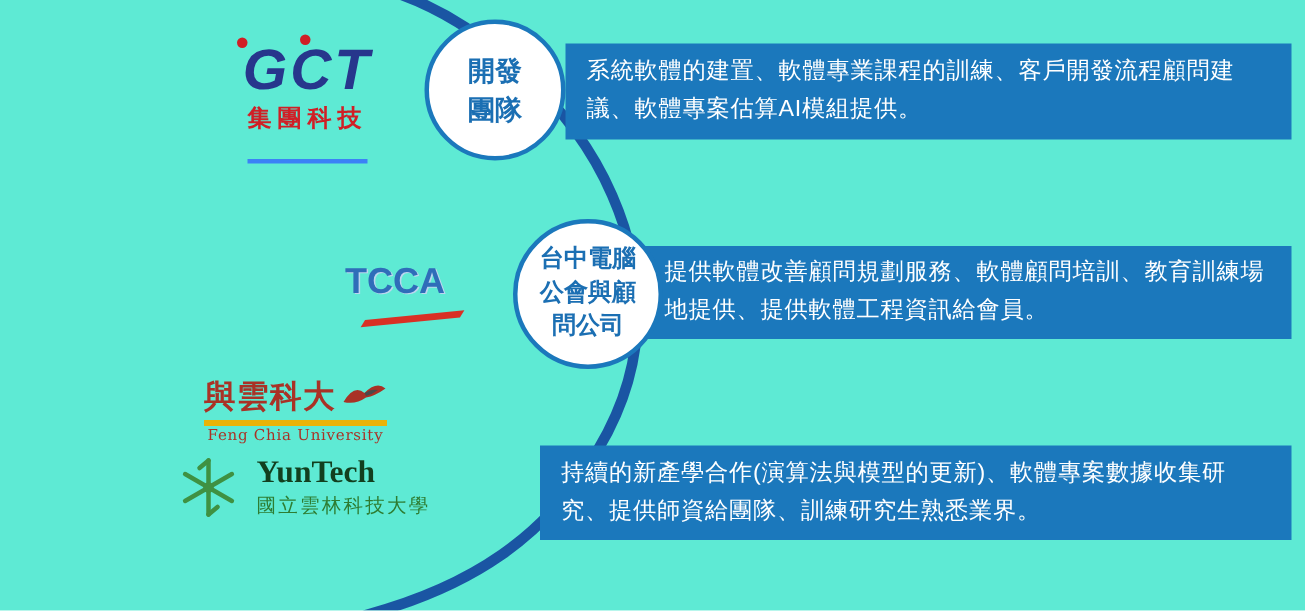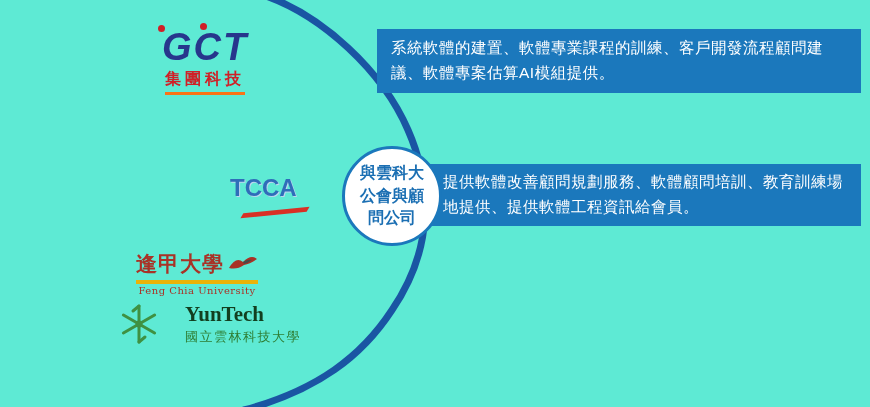--- a/index.html
+++ b/index.html
@@ -61,21 +61,21 @@
   }
   .gct-dot {
     position: absolute; width: 7px; height: 7px; border-radius: 50%;
     background: #d01f26;
   }
   .gct-dot.d1 { left: -4px; top: -3px; }
   .gct-dot.d2 { left: 38px; top: -5px; }
   .gct-name {
     display: inline-block;
     color: #d01f26; font-weight: bold; font-size: 16px; letter-spacing: 4px;
-    border-bottom: 3px solid #f97316; padding-bottom: 2px; margin-top: 3px;
+    border-bottom: 3px solid #3b82f6; padding-bottom: 16px; margin-top: 3px;
   }
 
   
   .tcca-logo { position: absolute; left: 230px; top: 176px; width: 90px; height: 44px; z-index: 1; }
   .tcca-letters {
     font-weight: bold; font-size: 24px; line-height: 1;
     color: #2f6db9; letter-spacing: 0px; position: relative; z-index: 1;
     text-shadow: 1px 1px 0 #bcd6ef;
   }
   .tcca-swoosh {
@@ -89,21 +89,21 @@
   .fcu-zh {
     color: #a93226; font-size: 21px; font-weight: bold;
     font-family: "DejaVu Serif", serif; letter-spacing: 1px; white-space: nowrap;
   }
   .fcu-en {
     color: #a93226; font-size: 10px; font-family: "DejaVu Serif", serif;
     border-top: 4px solid #eab308; margin-top: 2px; padding-top: 1px; letter-spacing: 0.5px;
   }
 
   
-  .yun-logo { position: absolute; left: 118px; top: 303px; display: flex; align-items: flex-start; gap: 25px; z-index: 1; }
+  .yun-logo { position: absolute; left: 118px; top: 303px; display: flex; align-items: flex-end; gap: 11px; z-index: 1; }
   .yun-text { display: flex; flex-direction: column; }
   .yun-en {
     font-family: "Liberation Serif", serif; font-weight: bold;
     font-size: 21px; color: #123f1f; line-height: 1.1;
   }
   .yun-zh { color: #2e7d32; font-size: 13px; letter-spacing: 1.5px; margin-top: 2px; }
 </style>
 </head>
 <body>
 
@@ -125,21 +125,21 @@
     <span class="gct-name">集團科技</span>
   </div>
 
   <div class="tcca-logo">
     <span class="tcca-swoosh"></span>
     <div class="tcca-letters">TCCA</div>
   </div>
 
   <div class="fcu-logo">
     <div class="fcu-top">
-      <span class="fcu-zh">逢甲大學</span>
+      <span class="fcu-zh">與雲科大</span>
       <svg width="30" height="22" viewBox="0 0 30 22" aria-hidden="true">
         <path d="M1,15 Q8,3 15,9 Q23,1 29,6 Q22,11 16,12 Q9,17 1,15 Z" fill="#a93226"></path>
         <path d="M15,9 Q20,6 24,7 Q20,10 16,11 Z" fill="#4a4a4a"></path>
       </svg>
     </div>
     <div class="fcu-en">Feng Chia University</div>
   </div>
 
   <div class="yun-logo">
     <svg width="42" height="42" viewBox="0 0 42 42" aria-hidden="true">
@@ -157,20 +157,27 @@
       <span class="yun-zh">國立雲林科技大學</span>
     </div>
   </div>
 
   <div class="desc-box b2">
     <span class="desc-text">提供軟體改善顧問規劃服務、軟體顧問培訓、教育訓練場地提供、提供軟體工程資訊給會員。</span>
   </div>
   <div class="desc-box b1">
     <span class="desc-text">系統軟體的建置、軟體專業課程的訓練、客戶開發流程顧問建議、軟體專案估算AI模組提供。</span>
   </div>
+  <div class="desc-box b3">
+    <span class="desc-text">持續的新產學合作(演算法與模型的更新)、軟體專案數據收集研究、提供師資給團隊、訓練研究生熟悉業界。</span>
+  </div>
 
+  <div class="node n1">
+    <span class="node-label">開發
+團隊</span>
+  </div>
   <div class="node n2">
-    <span class="node-label">與雲科大
+    <span class="node-label">台中電腦
 公會與顧
 問公司</span>
   </div>
 
 </div>
 
 </body></html>

